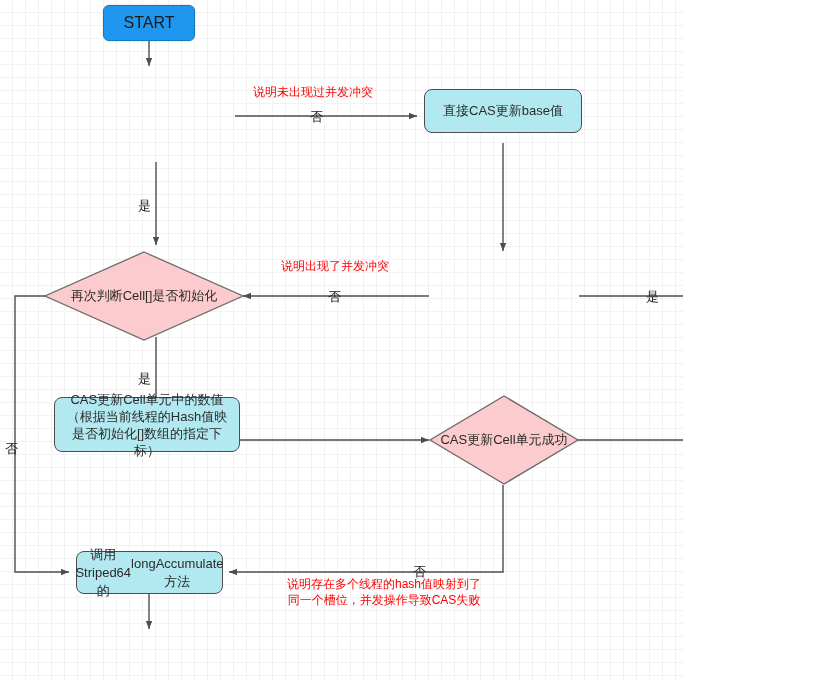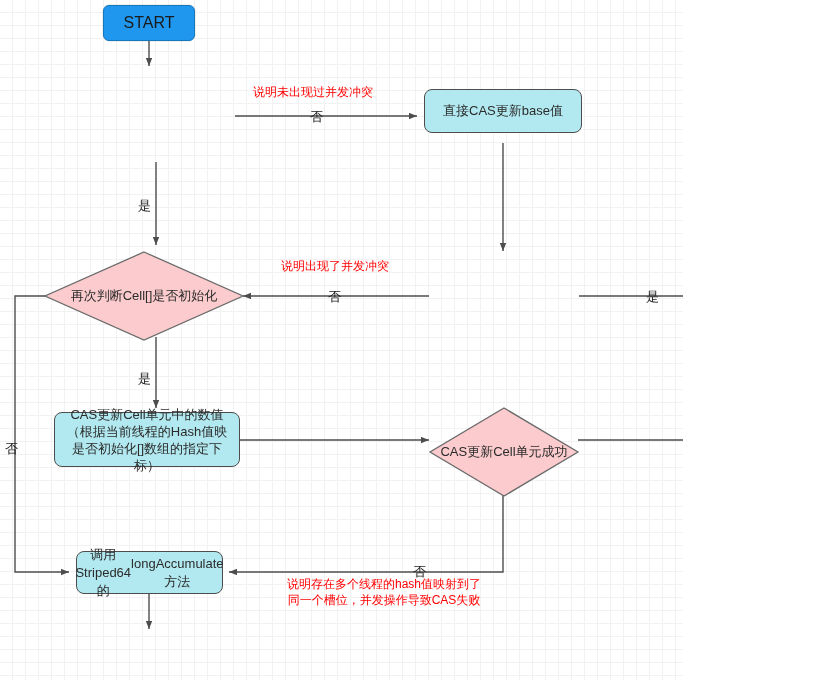--- a/index.html
+++ b/index.html
@@ -146,27 +146,27 @@
     <span>END</span>
   </div>
 
   <div class="decision-wrap" style="left:44px; top:251px; width:200px; height:90px;">
     <svg width="200" height="90" viewBox="0 0 200 90" xmlns="http://www.w3.org/2000/svg">
       <polygon points="100,1 199,45 100,89 1,45" fill="#fbcbcd" stroke="#6b6b6b" stroke-width="1.3"></polygon>
     </svg>
     <div class="decision-label">再次判断Cell[]是否初始化</div>
   </div>
 
-  <div class="node process" style="left:54px; top:412px; width:186px; height:55px; flex-direction:column; line-height:17px;">
+  <div class="node process" style="left:54px; top:397px; width:186px; height:55px; flex-direction:column; line-height:17px;">
     <span>CAS更新Cell单元中的数值</span>
     <span>（根据当前线程的Hash值映</span>
     <span>是否初始化[]数组的指定下标）</span>
   </div>
 
-  <div class="decision-wrap" style="left:429px; top:407px; width:150px; height:90px;">
+  <div class="decision-wrap" style="left:429px; top:395px; width:150px; height:90px;">
     <svg width="150" height="90" viewBox="0 0 150 90" xmlns="http://www.w3.org/2000/svg">
       <polygon points="75,1 149,45 75,89 1,45" fill="#fbcbcd" stroke="#6b6b6b" stroke-width="1.3"></polygon>
     </svg>
     <div class="decision-label">CAS更新Cell单元成功</div>
   </div>
 
   <div class="node process" style="left:76px; top:551px; width:147px; height:43px; flex-direction:row; line-height:18px;">
     <span>调用Striped64的</span>
     <span>longAccumulate方法</span>
   </div>

